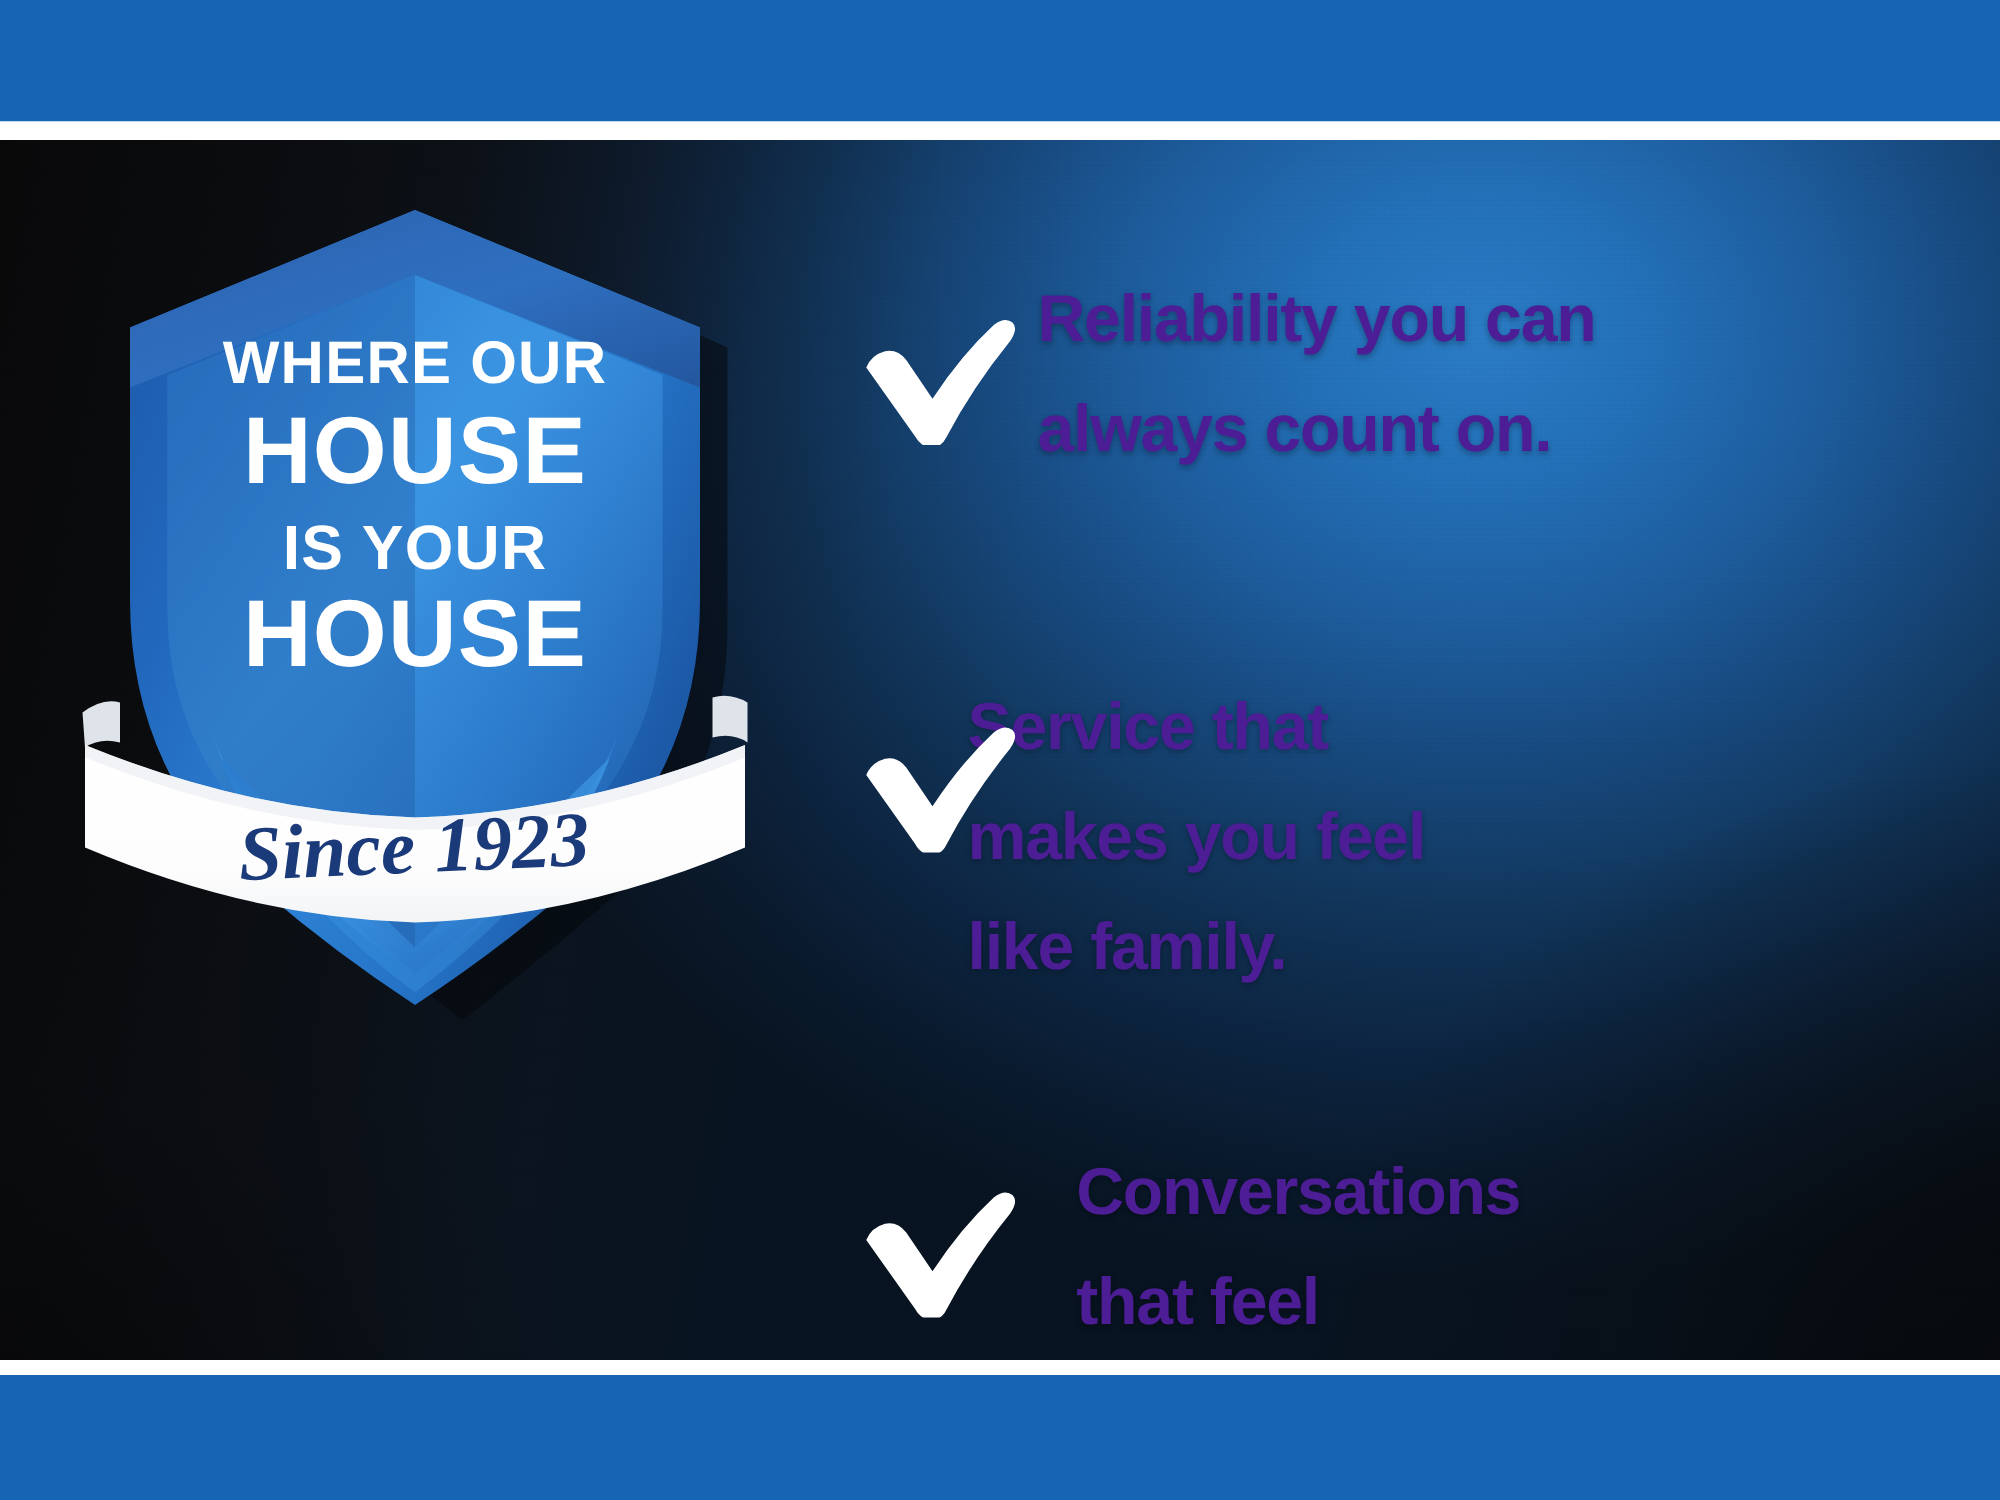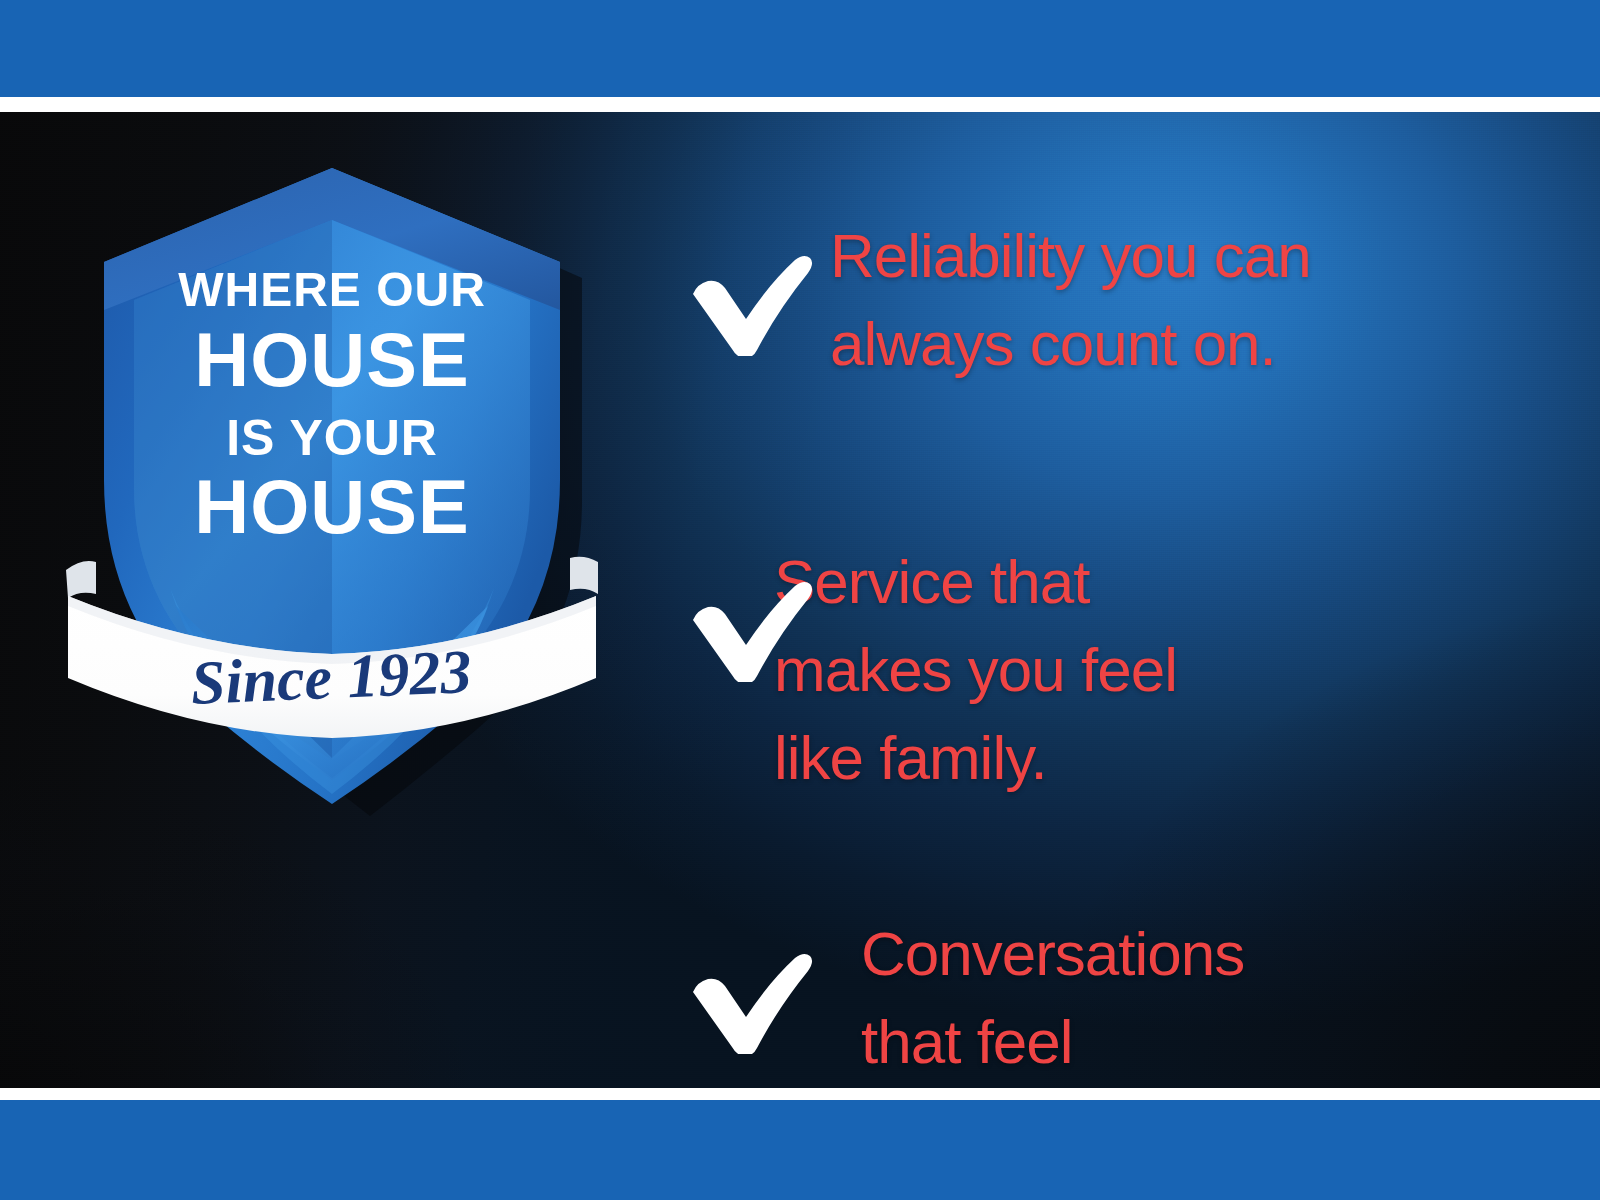--- a/index.html
+++ b/index.html
@@ -102,24 +102,24 @@
 
   .check{
     position:absolute;
     left:12px; top:24px;
     width:140px; height:120px;
   }
   .check svg{ width:100%; height:100%; display:block; }
 
   .bullet-text{
     margin-left:165px;
-    color:#ef4444;
+    color:#4c1d95;
     font-family:"Liberation Sans", sans-serif;
-    font-weight:400;
-    font-size:62px;
+    font-weight:700;
+    font-size:53px;
     line-height:88px;
     letter-spacing:-1px;
     white-space:pre-line;
     text-shadow:0 2px 5px rgba(0,0,0,.30);
   }
   .bullet-2 .bullet-text{ margin-left:109px; }
   .bullet-3 .bullet-text{ margin-left:196px; }
 </style>
 </head>
 <body>

